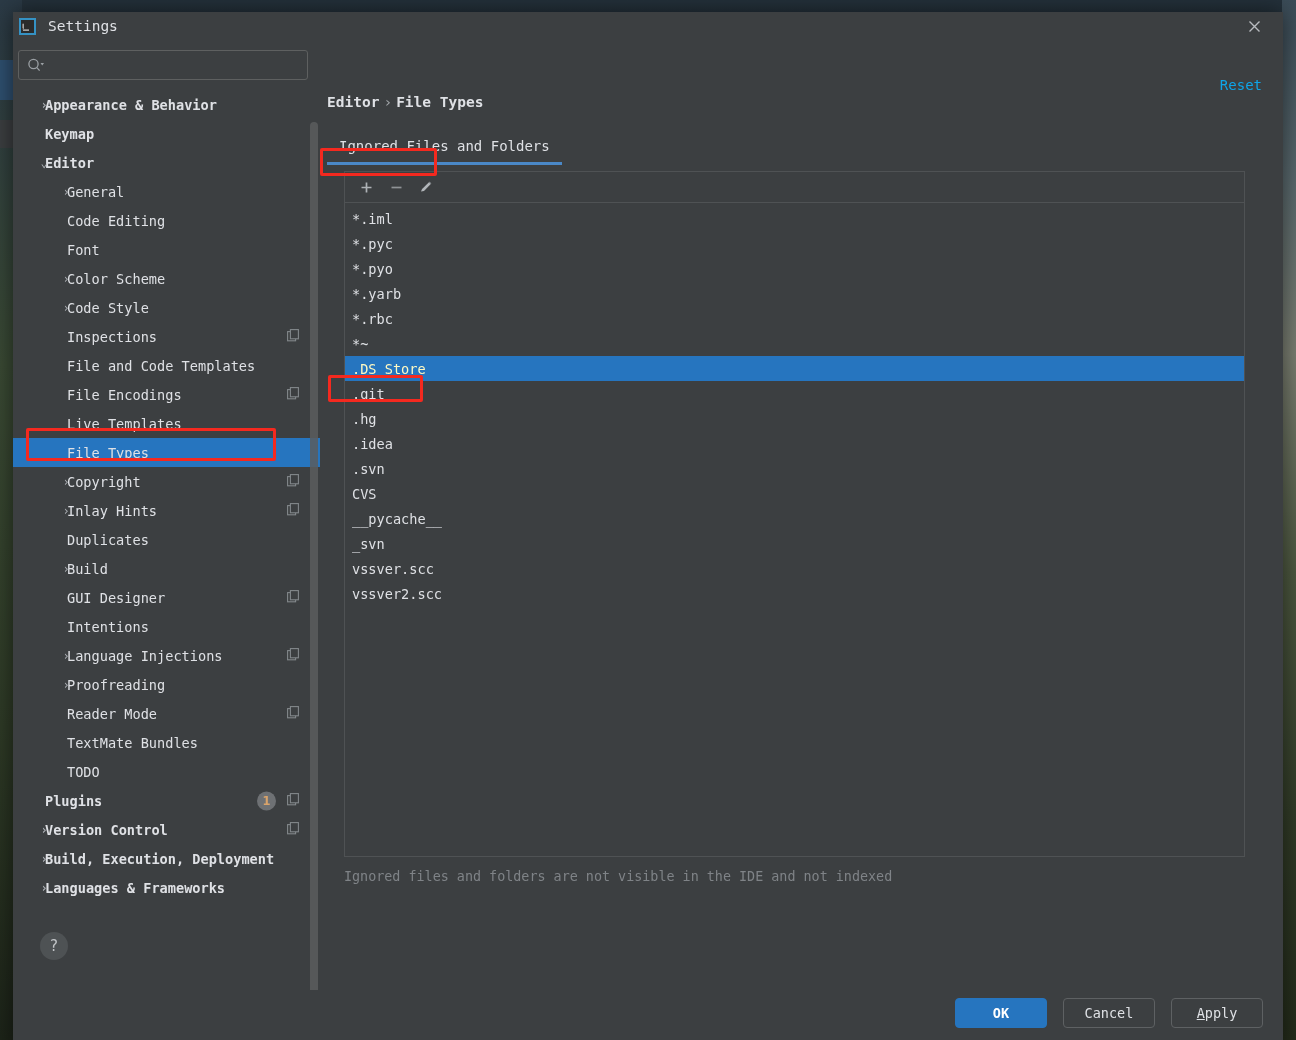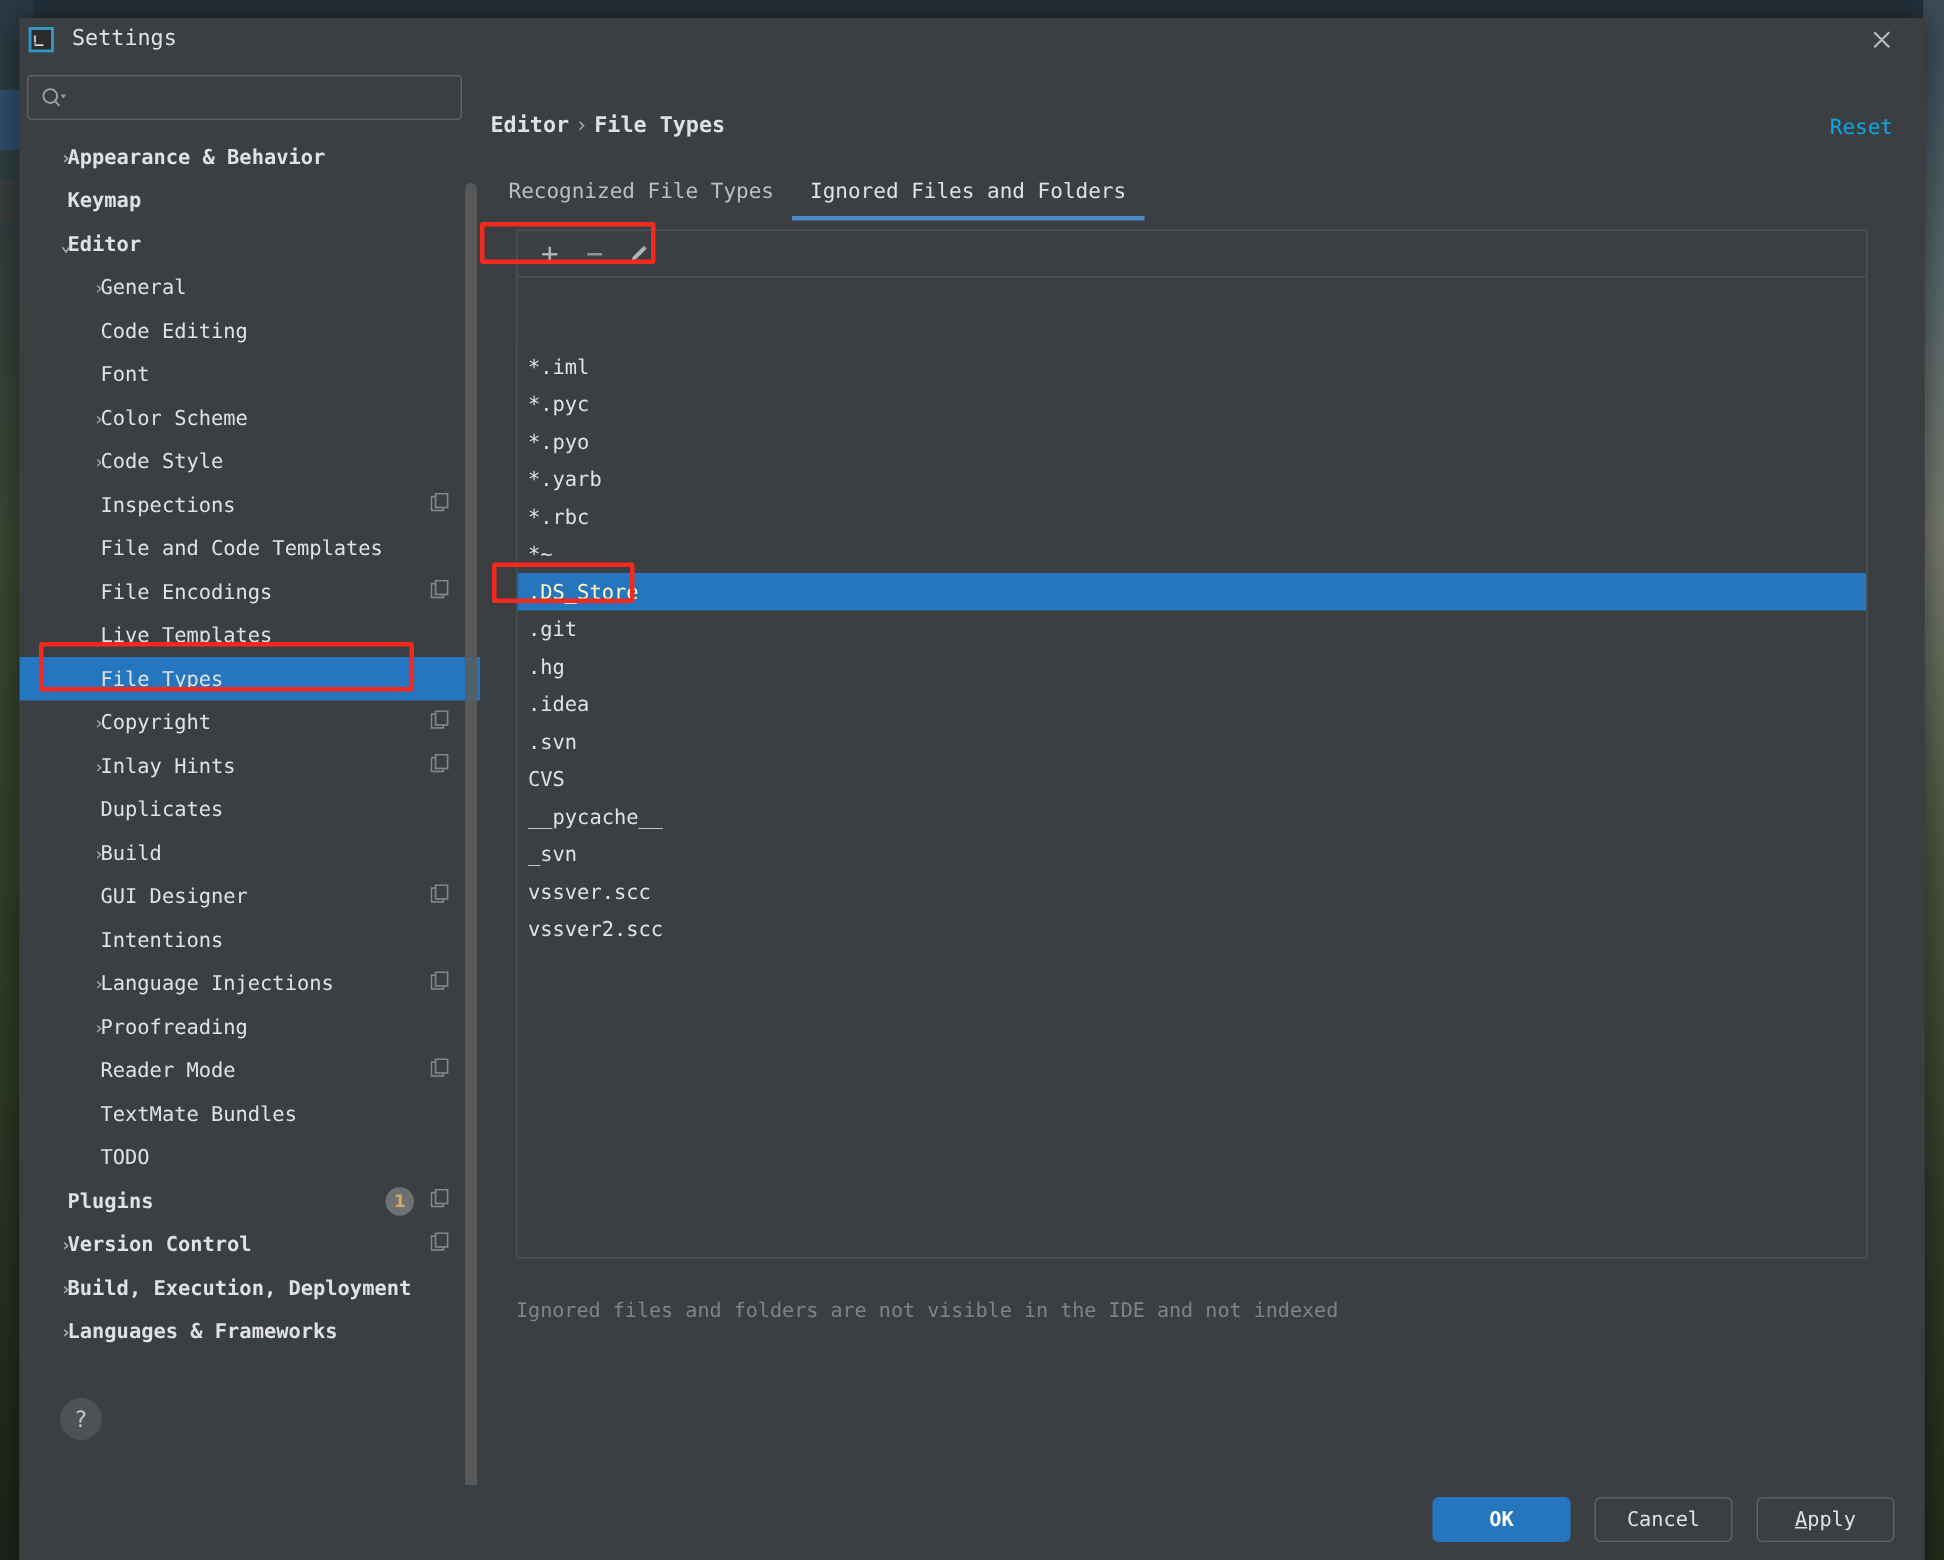--- a/index.html
+++ b/index.html
@@ -147,21 +147,21 @@
   }
 
   
   .content {
     flex: 1 1 auto; position: relative;
     background: #3c3f41;
     display: flex; flex-direction: column;
     padding: 0 0 0 7px;
   }
   .breadcrumb {
-    margin: 36px 0 0 0; font-size: 14.5px; color: #dfe1e5;
+    margin: 54px 0 0 0; font-size: 14.5px; color: #dfe1e5;
     font-weight: bold; font-family: "DejaVu Sans Mono", monospace;
   }
   .breadcrumb .sep { color: #a3a7ab; font-weight: normal; margin: 0 4px; }
   .reset-link {
     position: absolute; right: 21px; top: 37px;
     color: #0ea5e9; font-size: 14px; cursor: pointer;
     font-family: "DejaVu Sans Mono", monospace;
   }
   .tabs {
     margin-top: 20px; display: flex; gap: 0;
@@ -171,26 +171,25 @@
     padding: 8px 12px 11px 12px;
     font-size: 14px; color: #bbbfc3; cursor: pointer;
     position: relative; font-family: "DejaVu Sans Mono", monospace;
   }
   .tab.active { color: #dfe1e5; }
   .tab.active::after {
     content: ""; position: absolute; left: 0; right: 0; bottom: 0;
     height: 3px; background: #4a88c7;
   }
   .panel {
-    margin: 6px 38px 16px 17px;
+    margin: 6px 38px 0 17px;
     border: 1px solid #4f5254;
     background: #3c3f41;
     display: flex; flex-direction: column;
     height: 686px;
-    gap: 44px;
   }
   .toolbar {
     height: 31px; flex: 0 0 31px;
     border-bottom: 1px solid #4f5254;
     display: flex; align-items: center; gap: 4px;
     padding-left: 8px;
   }
   .tb-btn {
     width: 26px; height: 24px; display: flex; align-items: center; justify-content: center;
     cursor: pointer; color: #aeb2b6;
@@ -424,21 +423,20 @@
 
     <div class="content">
 
       <div class="breadcrumb">
         <span>Editor</span><span class="sep">›</span><span>File Types</span>
       </div>
 
       <div class="reset-link">Reset</div>
 
       <div class="tabs" id="tabs">
-          <div class="tab">Recognized File Types</div>
           <div class="tab active">Ignored Files and Folders</div>
         </div>
 
       <div class="panel">
         <div class="toolbar">
           <div class="tb-btn">
             <svg width="15" height="15" viewBox="0 0 15 15">
               <path d="M7.5 2.5 V12.5 M2.5 7.5 H12.5" stroke="#aeb2b6" stroke-width="1.7" fill="none"></path>
             </svg>
           </div>

